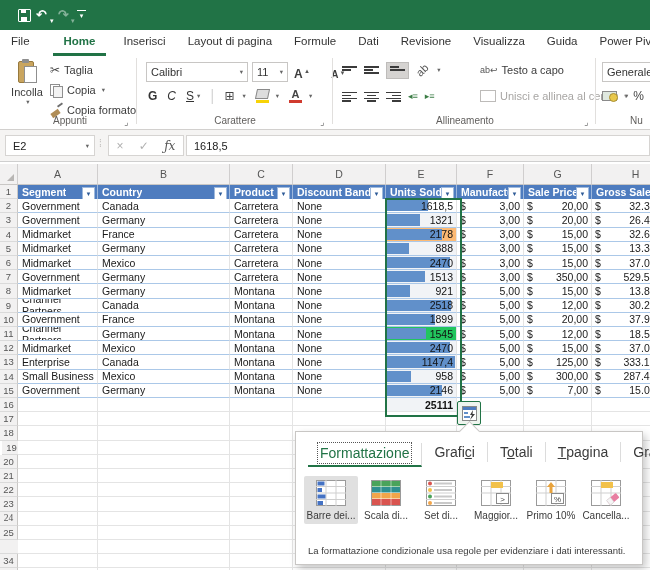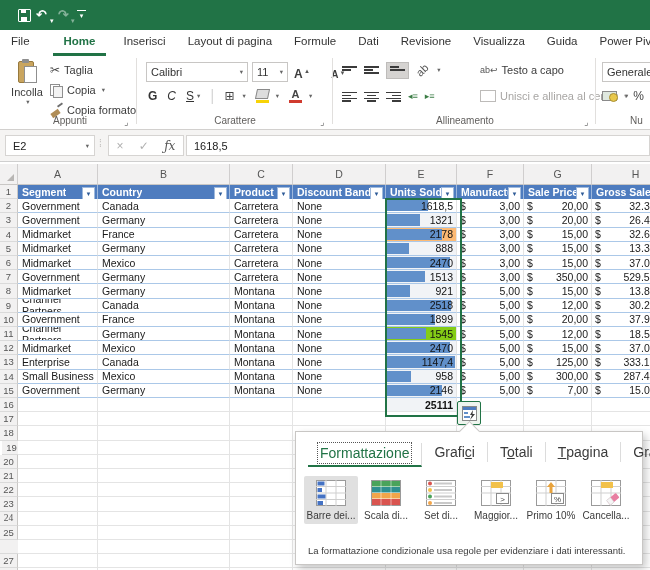--- a/index.html
+++ b/index.html
@@ -497,21 +497,21 @@
     </div>
     <div class="cell money" style="left: 592px; top: 312.8px; width: 88px; height: 14.2px; border-bottom: 1px solid rgb(171, 200, 232);">
       <span>$</span>
       <span>37.980,00</span>
     </div>
     <div class="gutter" style="left: 0px; top: 327px; width: 18px; height: 14.2px;">11</div>
     <div class="cell txt" style="left: 18px; top: 327px; width: 80px; height: 14.2px; border-bottom: 1px solid rgb(171, 200, 232);">Channel Partners</div>
     <div class="cell txt" style="left: 98px; top: 327px; width: 132px; height: 14.2px; border-bottom: 1px solid rgb(171, 200, 232);">Germany</div>
     <div class="cell txt" style="left: 230px; top: 327px; width: 63px; height: 14.2px; border-bottom: 1px solid rgb(171, 200, 232);">Montana</div>
     <div class="cell txt" style="left: 293px; top: 327px; width: 93px; height: 14.2px; border-bottom: 1px solid rgb(171, 200, 232);">None</div>
-    <div class="ucell" style="left: 386px; top: 327px; width: 71px; height: 14.2px; border-bottom: 1px solid rgb(171, 200, 232); background: #84cc16;">
+    <div class="ucell" style="left: 386px; top: 327px; width: 71px; height: 14.2px; border-bottom: 1px solid rgb(171, 200, 232); background: #22c55e;">
       <span class="ubar" style="width: 39.9944px;"></span>
       <span class="uval">1545</span>
     </div>
     <div class="cell money" style="left: 457px; top: 327px; width: 67px; height: 14.2px; border-bottom: 1px solid rgb(171, 200, 232);">
       <span>$</span>
       <span>5,00</span>
     </div>
     <div class="cell money" style="left: 524px; top: 327px; width: 68px; height: 14.2px; border-bottom: 1px solid rgb(171, 200, 232);">
       <span>$</span>
       <span>12,00</span>
@@ -698,21 +698,21 @@
     <div class="cell txt" style="left: 592px; top: 525.8px; width: 88px; height: 14.2px; border-bottom: 1px solid rgb(228, 228, 228);"></div>
     <div class="gutter" style="left: 0px; top: 540px; width: 18px; height: 14.2px; padding-left: 28px;">26</div>
     <div class="cell txt" style="left: 18px; top: 540px; width: 80px; height: 14.2px; border-bottom: 1px solid rgb(228, 228, 228);"></div>
     <div class="cell txt" style="left: 98px; top: 540px; width: 132px; height: 14.2px; border-bottom: 1px solid rgb(228, 228, 228);"></div>
     <div class="cell txt" style="left: 230px; top: 540px; width: 63px; height: 14.2px; border-bottom: 1px solid rgb(228, 228, 228);"></div>
     <div class="cell txt" style="left: 293px; top: 540px; width: 93px; height: 14.2px; border-bottom: 1px solid rgb(228, 228, 228);"></div>
     <div class="ucell" style="left: 386px; top: 540px; width: 71px; height: 14.2px; border-bottom: 1px solid rgb(228, 228, 228);"></div>
     <div class="cell txt" style="left: 457px; top: 540px; width: 67px; height: 14.2px; border-bottom: 1px solid rgb(228, 228, 228);"></div>
     <div class="cell txt" style="left: 524px; top: 540px; width: 68px; height: 14.2px; border-bottom: 1px solid rgb(228, 228, 228);"></div>
     <div class="cell txt" style="left: 592px; top: 540px; width: 88px; height: 14.2px; border-bottom: 1px solid rgb(228, 228, 228);"></div>
-    <div class="gutter" style="left: 0px; top: 554.2px; width: 18px; height: 14.2px;">27</div>
+    <div class="gutter" style="left: 0px; top: 554.2px; width: 18px; height: 14.2px;">34</div>
     <div class="cell txt" style="left: 18px; top: 554.2px; width: 80px; height: 14.2px; border-bottom: 1px solid rgb(228, 228, 228);"></div>
     <div class="cell txt" style="left: 98px; top: 554.2px; width: 132px; height: 14.2px; border-bottom: 1px solid rgb(228, 228, 228);"></div>
     <div class="cell txt" style="left: 230px; top: 554.2px; width: 63px; height: 14.2px; border-bottom: 1px solid rgb(228, 228, 228);"></div>
     <div class="cell txt" style="left: 293px; top: 554.2px; width: 93px; height: 14.2px; border-bottom: 1px solid rgb(228, 228, 228);"></div>
     <div class="ucell" style="left: 386px; top: 554.2px; width: 71px; height: 14.2px; border-bottom: 1px solid rgb(228, 228, 228);"></div>
     <div class="cell txt" style="left: 457px; top: 554.2px; width: 67px; height: 14.2px; border-bottom: 1px solid rgb(228, 228, 228);"></div>
     <div class="cell txt" style="left: 524px; top: 554.2px; width: 68px; height: 14.2px; border-bottom: 1px solid rgb(228, 228, 228);"></div>
     <div class="cell txt" style="left: 592px; top: 554.2px; width: 88px; height: 14.2px; border-bottom: 1px solid rgb(228, 228, 228);"></div>
     <div class="gutter" style="left: 0px; top: 568.4px; width: 18px; height: 14.2px;">28</div>
     <div class="cell txt" style="left: 18px; top: 568.4px; width: 80px; height: 14.2px; border-bottom: 1px solid rgb(228, 228, 228);"></div>

